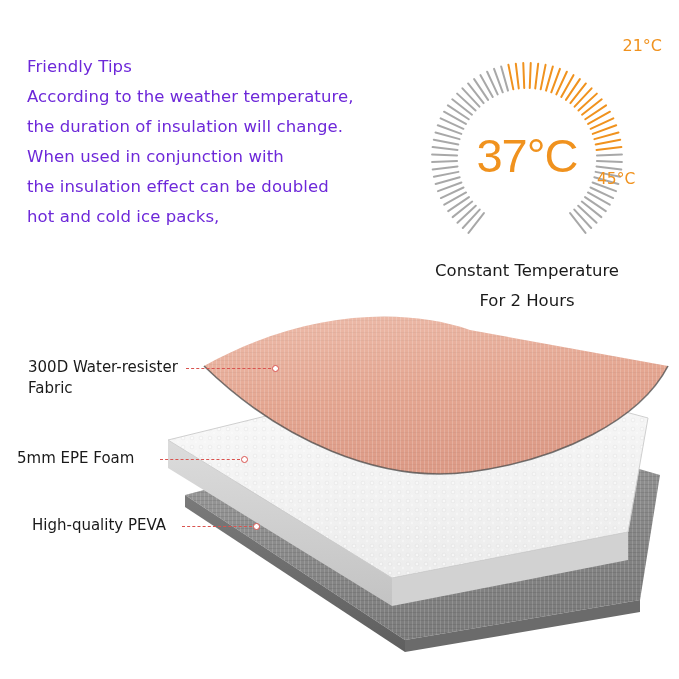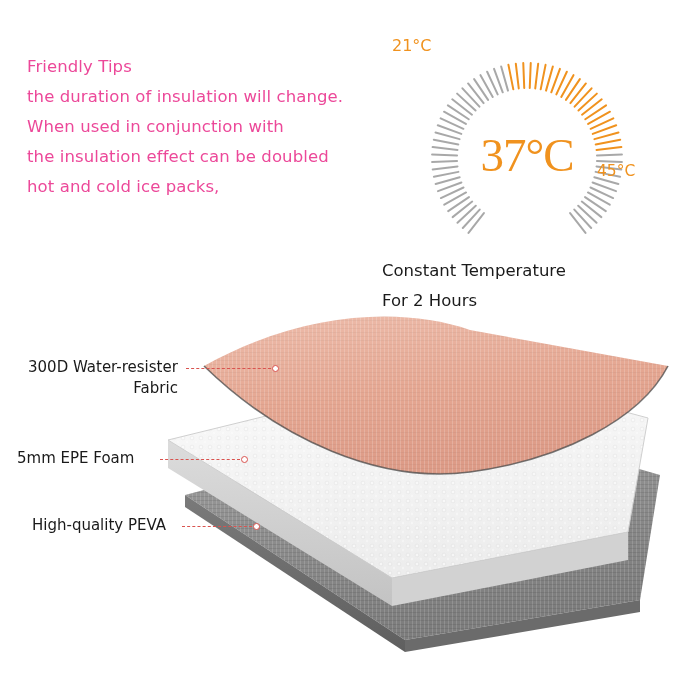--- a/index.html
+++ b/index.html
@@ -24,21 +24,21 @@
   
   .tips {
     position: absolute;
     left: 27px;
     top: 52px;
     width: 360px;
   }
   .tips-line {
     font-size: 16.5px;
     line-height: 30px;
-    color: #ec4899;
+    color: #6d28d9;
     letter-spacing: 0.1px;
     white-space: nowrap;
   }
 
   
   .gauge-wrap {
     position: absolute;
     left: 392px;
     top: 18px;
     width: 270px;
@@ -51,43 +51,44 @@
   }
   .gauge-center {
     position: absolute;
     left: 0;
     top: 110px;
     width: 270px;
     text-align: center;
     font-size: 47px;
     color: #f0921e;
     letter-spacing: -1px;
-    font-family: Liberation Serif, serif;
+    font-family: Liberation Sans, sans-serif;
   }
   .label-top {
     position: absolute;
     left: 0;
     top: 18px;
     width: 270px;
-    text-align: left;
+    text-align: right;
     font-size: 16px;
     color: #f0921e;
   }
   .label-right {
     position: absolute;
     left: 205px;
-    top: 144px;
+    top: 152px;
     font-size: 15.5px;
     color: #f0921e;
   }
   .gauge-caption {
     position: absolute;
     left: -10px;
     top: 238px;
     width: 290px;
+    text-align: center;
     font-size: 16.5px;
     line-height: 30px;
     color: #1a1a1a;
   }
 
   
   .layers {
     position: absolute;
     left: 0;
     top: 300px;
@@ -95,21 +96,20 @@
     height: 379px;
   }
 
   
   .callout {
     position: absolute;
     font-size: 15px;
     color: #1a1a1a;
     line-height: 21px;
     white-space: nowrap;
-    text-align: right;
   }
   .callout-fabric { left: 28px; top: 357px; }
   .callout-foam   { left: 17px; top: 448px; }
   .callout-peva   { left: 32px; top: 515px; }
 
   .leader {
     position: absolute;
     height: 0;
     border-top: 1.3px dashed #d9534f;
   }
@@ -123,20 +123,21 @@
     box-sizing: border-box;
   }
 </style>
 </head>
 <body>
 
 <div class="stage">
 
   <div class="tips">
     <div class="tips-line">Friendly Tips</div>
+    <div class="tips-line">According to the weather temperature,</div>
     <div class="tips-line">the duration of insulation will change.</div>
     <div class="tips-line">When used in conjunction with</div>
     <div class="tips-line">the insulation effect can be doubled</div>
     <div class="tips-line">hot and cold ice packs,</div>
   </div>
 
   <div class="gauge-wrap">
     <svg class="gauge-svg" width="270" height="230" viewBox="0 0 270 230">
       <g id="ticks">
           <line x1="91.90" y1="173.16" x2="76.51" y2="192.86" stroke="#9a9a9a" stroke-width="2" stroke-linecap="round" opacity="0.85"></line>

